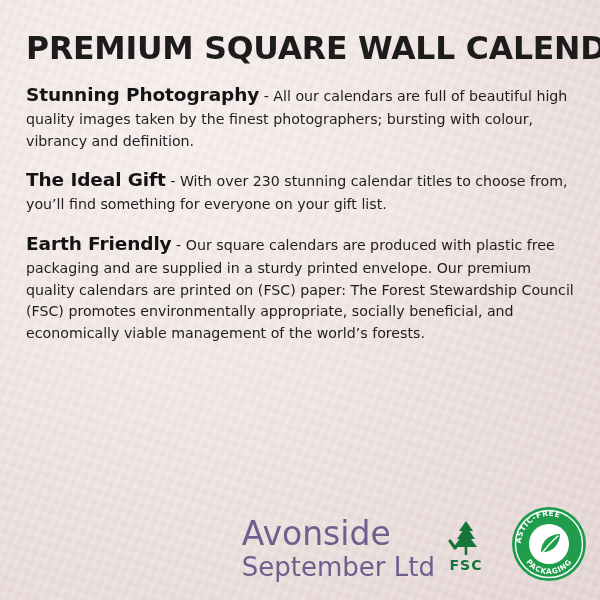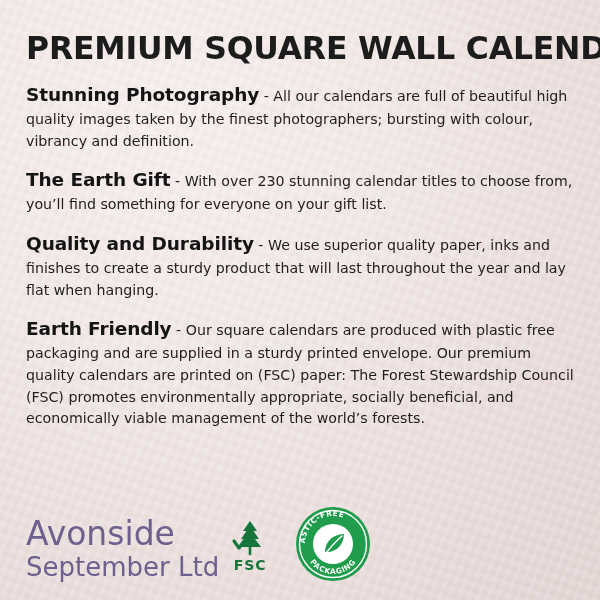--- a/index.html
+++ b/index.html
@@ -69,21 +69,21 @@
     color: #1f1d1f;
   }
   #footer {
     position: absolute;
     left: 26px;
     right: 13px;
     bottom: 14px;
     z-index: 3;
     display: flex;
     align-items: flex-end;
-    justify-content: flex-start;
+    justify-content: flex-end;
   }
   #brand {
     line-height: 1;
     padding-bottom: 6px;
   }
   #brand .b1 {
     display: block;
     font-size: 33px;
     color: #6d5f8e;
     letter-spacing: 0px;
@@ -135,26 +135,23 @@
   <div id="texture"></div>
 
   <div id="content">
     <h1>PREMIUM SQUARE WALL CALENDARS</h1>
 
     <div class="section">
       <p class="para"><span class="lede">Stunning Photography</span><span class="dash"> - </span><span>All our calendars are full of beautiful high quality images taken by the finest photographers; bursting with colour, vibrancy and definition.</span></p>
     </div>
 
     <div class="section">
-      <p class="para"><span class="lede">The Earth Gift</span><span class="dash"> - </span><span>With over 230 stunning calendar titles to choose from, you’ll find something for everyone on your gift list.</span></p>
+      <p class="para"><span class="lede">The Ideal Gift</span><span class="dash"> - </span><span>With over 230 stunning calendar titles to choose from, you’ll find something for everyone on your gift list.</span></p>
     </div>
 
-    <div class="section">
-      <p class="para"><span class="lede">Quality and Durability</span><span class="dash"> - </span><span>We use superior quality paper, inks and finishes to create a sturdy product that will last throughout the year and lay flat when hanging.</span></p>
-    </div>
 
 
     <div class="section">
       <p class="para"><span class="lede">Earth Friendly</span><span class="dash"> - </span><span>Our square calendars are produced with plastic free packaging and are supplied in a sturdy printed envelope. Our premium quality calendars are printed on (FSC) paper: The Forest Stewardship Council (FSC) promotes environmentally appropriate, socially beneficial, and economically viable management of the world’s forests.</span></p>
     </div>
   </div>
 
   <div id="footer">
     <div id="brand">
       <span class="b1">Avonside</span>

